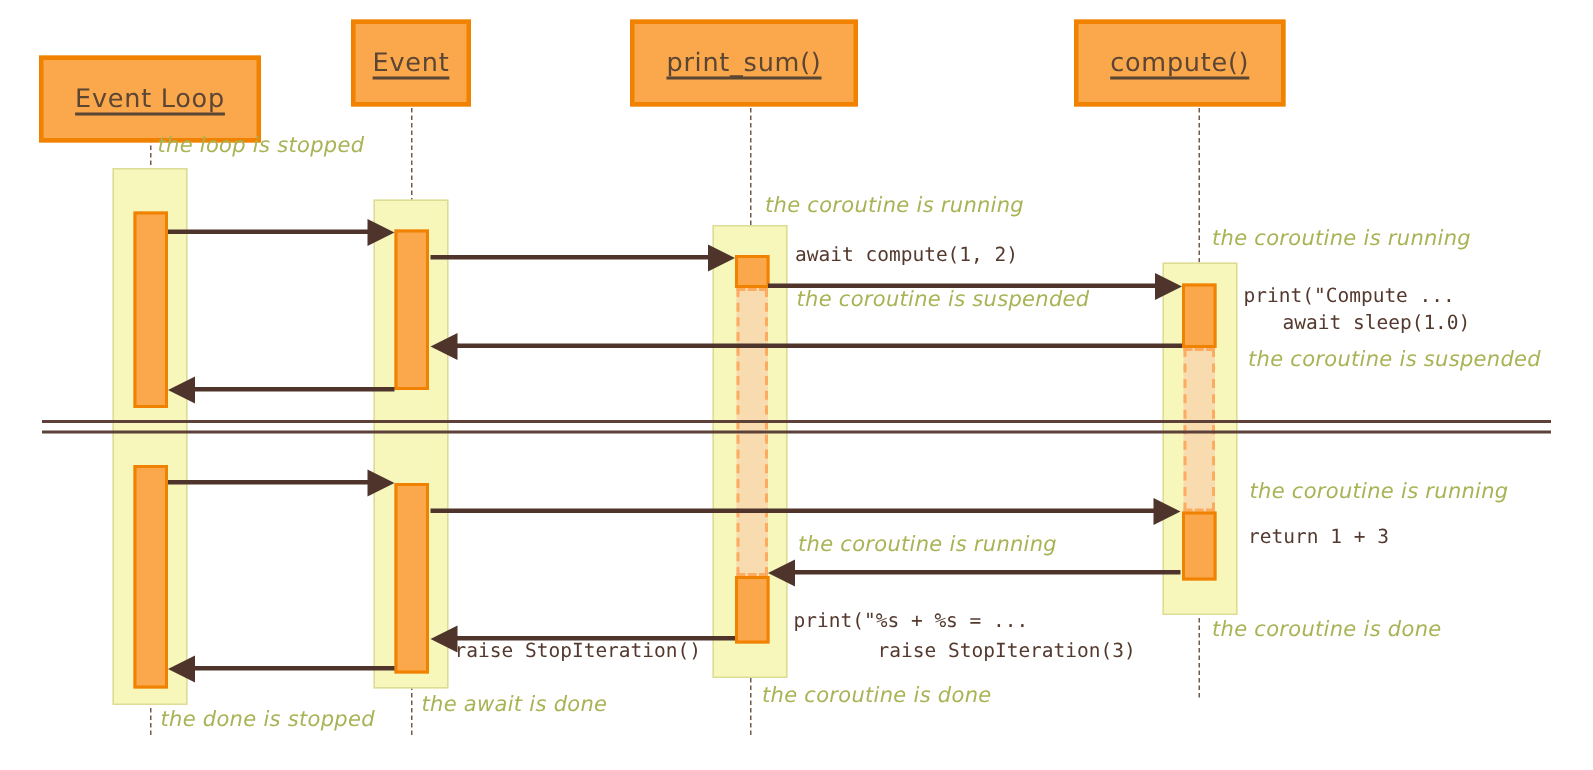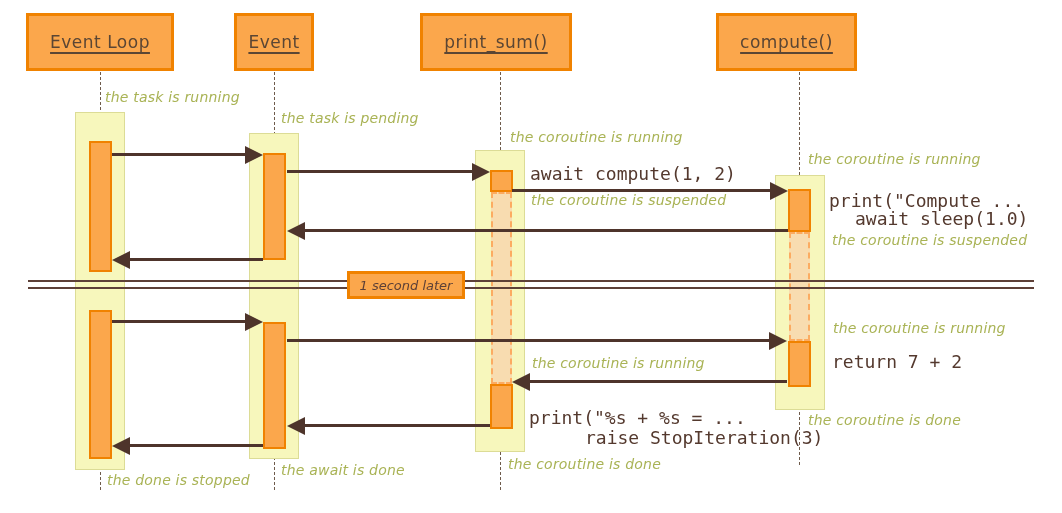--- a/index.html
+++ b/index.html
@@ -22,21 +22,21 @@
   .susp{position:absolute;width:17px;background:#F8DCB0;border:2px dashed #FCAB61;}
   .aline{position:absolute;height:3px;background:#4E342B;}
   .ahead{position:absolute;width:0;height:0;border-style:solid;}
   .ahead.r{border-width:9px 0 9px 18px;border-color:transparent transparent transparent #4E342B;}
   .ahead.l{border-width:9px 18px 9px 0;border-color:transparent #4E342B transparent transparent;}
   .note{
     position:absolute;color:#A9B355;font-size:14px;font-style:italic;
     white-space:nowrap;letter-spacing:0.2px;
   }
   .code{
-    position:absolute;color:#54392E;font-size:18px;white-space:nowrap;
+    position:absolute;color:#54392E;font-size:13px;white-space:nowrap;
     font-family:"DejaVu Sans Mono","Liberation Mono",monospace;
   }
   .divline{position:absolute;left:28px;width:1006px;height:2px;background:#5D4037;}
   .divlabel{
     position:absolute;left:347px;top:271px;width:112px;height:22px;
     background:#FBA74C;border:3px solid #F08200;display:flex;align-items:center;justify-content:center;
     box-sizing:content-box;
   }
   .divlabel span{color:#5D4037;font-size:13px;font-style:italic;white-space:nowrap;}
 </style>
@@ -62,25 +62,22 @@
   <div class="bar" style="left:89px;top:310px;height:145px;"></div>
   <div class="bar" style="left:263px;top:153px;height:103px;"></div>
   <div class="bar" style="left:263px;top:322px;height:123px;"></div>
   <div class="bar" style="left:490px;top:170px;height:18px;"></div>
   <div class="bar" style="left:490px;top:384px;height:41px;"></div>
   <div class="bar" style="left:788px;top:189px;height:39px;"></div>
   <div class="bar" style="left:788px;top:341px;height:42px;"></div>
 
   <div class="divline" style="top:280px;"></div>
   <div class="divline" style="top:287px;"></div>
-  <div class="divlabel">
-    <span>1 second later</span>
-  </div>
 
-  <div class="participant" style="left:26px;width:142px;">
+  <div class="participant" style="left:26px;width:142px;margin-top:24px;">
     <span>Event Loop</span>
   </div>
   <div class="participant" style="left:234px;width:74px;">
     <span>Event</span>
   </div>
   <div class="participant" style="left:420px;width:146px;">
     <span>print_sum()</span>
   </div>
   <div class="participant" style="left:716px;width:135px;align-items:center;">
     <span>compute()</span>
@@ -109,33 +106,33 @@
 
   <div class="aline" style="left:528px;top:380px;width:259px;"></div>
   <div class="ahead l" style="left:512px;top:373px;"></div>
 
   <div class="aline" style="left:303px;top:424px;width:187px;"></div>
   <div class="ahead l" style="left:287px;top:417px;"></div>
 
   <div class="aline" style="left:128px;top:444px;width:135px;"></div>
   <div class="ahead l" style="left:112px;top:437px;"></div>
 
-  <div class="note" style="left:105px;top:89px;">the task is running</div>
-  <div class="note" style="left:281px;top:110px;">the task is pending</div>
+  <div class="note" style="left:105px;top:89px;">the loop is stopped</div>
   <div class="note" style="left:510px;top:129px;">the coroutine is running</div>
   <div class="note" style="left:808px;top:151px;">the coroutine is running</div>
   <div class="note" style="left:531px;top:192px;">the coroutine is suspended</div>
   <div class="note" style="left:832px;top:232px;">the coroutine is suspended</div>
   <div class="note" style="left:833px;top:320px;">the coroutine is running</div>
   <div class="note" style="left:532px;top:355px;">the coroutine is running</div>
   <div class="note" style="left:808px;top:412px;">the coroutine is done</div>
   <div class="note" style="left:508px;top:456px;">the coroutine is done</div>
   <div class="note" style="left:281px;top:462px;">the await is done</div>
   <div class="note" style="left:107px;top:472px;">the done is stopped</div>
 
   <div class="code" style="left:530px;top:163px;">await compute(1, 2)</div>
   <div class="code" style="left:829px;top:190px;">print("Compute ...</div>
   <div class="code" style="left:829px;top:208px;margin-left:26px;">await sleep(1.0)</div>
-  <div class="code" style="left:832px;top:351px;">return 7 + 2</div>
+  <div class="code" style="left:832px;top:351px;">return 1 + 3</div>
   <div class="code" style="left:585px;top:387px;margin-top:40px;">raise StopIteration(3)</div>
   <div class="code" style="left:529px;top:407px;">print("%s + %s = ...</div>
+  <div class="code" style="left:303px;top:427px;">raise StopIteration()</div>
 
 </div>
 
 </body></html>

